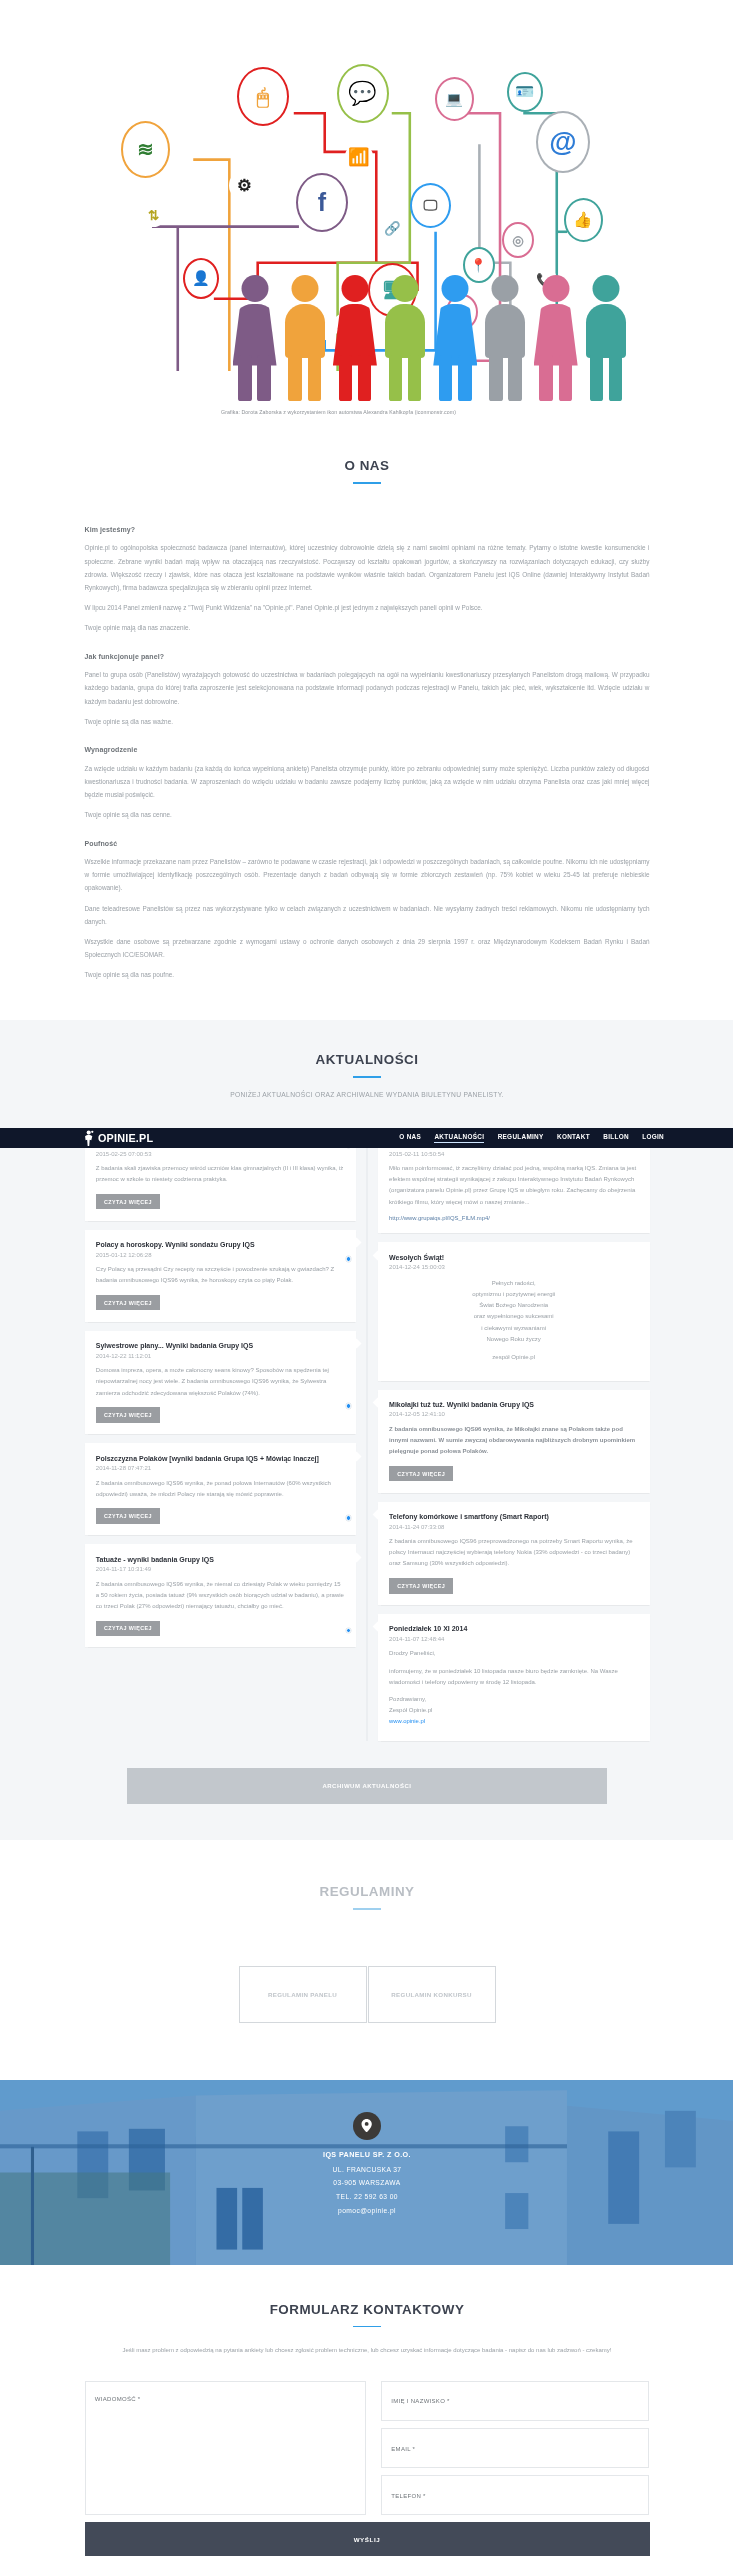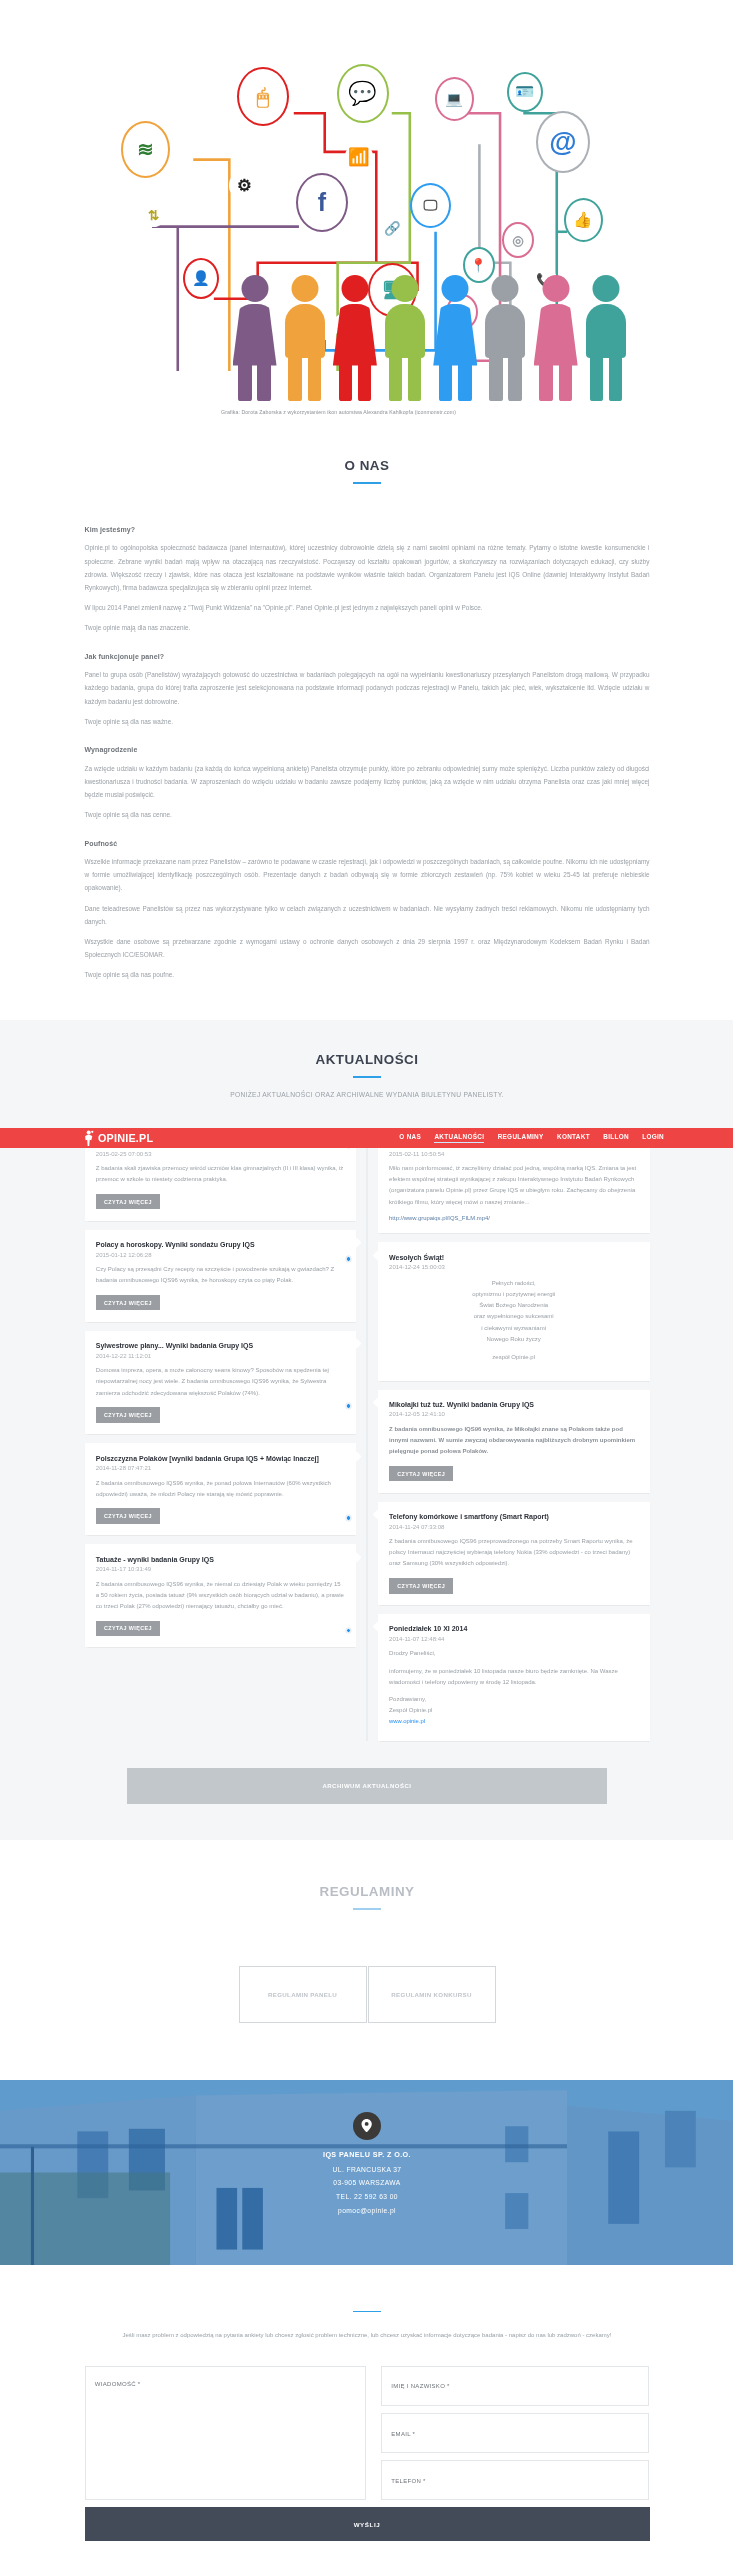--- a/index.html
+++ b/index.html
@@ -74,21 +74,21 @@
     margin: 18.5px 0 8.2px; letter-spacing: 0.1px;
   }
   p.body-txt {
     color: #9aa0a6; font-size: 6.4px; line-height: 2.05;
     text-align: justify; margin-bottom: 7.2px;
   }
 
   
   .navbar {
     position: absolute; left: 0; top: 1128px; width: 734px; height: 19.6px;
-    background: #ef4444; display: flex; align-items: center; z-index: 50;
+    background: #0f172a; display: flex; align-items: center; z-index: 50;
   }
   .brand { display: flex; align-items: center; margin-left: 82px; }
   .brand-logo { width: 13.4px; height: 15.5px; position: relative; margin-right: 2.6px; }
   .brand-name {
     color: #fff; font-size: 10.8px; font-weight: bold; letter-spacing: 0.2px;
   }
   .nav-links { margin-left: auto; margin-right: 70px; display: flex; gap: 13.4px; }
   .nav-links a {
     color: #fff; font-size: 6.4px; font-weight: bold; letter-spacing: 0.3px;
     text-decoration: none; padding-bottom: 1.5px;
@@ -475,20 +475,21 @@
     </div>
     <div class="addr-line name">IQS PANELU SP. Z O.O.</div>
     <div class="addr-line">UL. FRANCUSKA 37</div>
     <div class="addr-line">03-905 WARSZAWA</div>
     <div class="addr-line">TEL. 22 592 63 00</div>
     <div class="addr-line">pomoc@opinie.pl</div>
   </div>
 </section>
 
 <section class="section form-sec">
+  <h2 class="sec-title">FORMULARZ KONTAKTOWY</h2>
   <div class="rule"></div>
   <div class="form-sub">Jeśli masz problem z odpowiedzią na pytania ankiety lub chcesz zgłosić problem techniczne, lub chcesz uzyskać informacje dotyczące badania - napisz do nas lub zadzwoń - czekamy!</div>
 
   <div class="form-grid">
     <textarea class="fld msg-fld" placeholder="WIADOMOŚĆ *" style=""></textarea>
     <div class="right-flds">
       <input class="fld" type="text" placeholder="IMIĘ I NAZWISKO *" style="">
       <input class="fld" type="email" placeholder="EMAIL *" style="">
       <input class="fld" type="tel" placeholder="TELEFON *" style="">
     </div>

